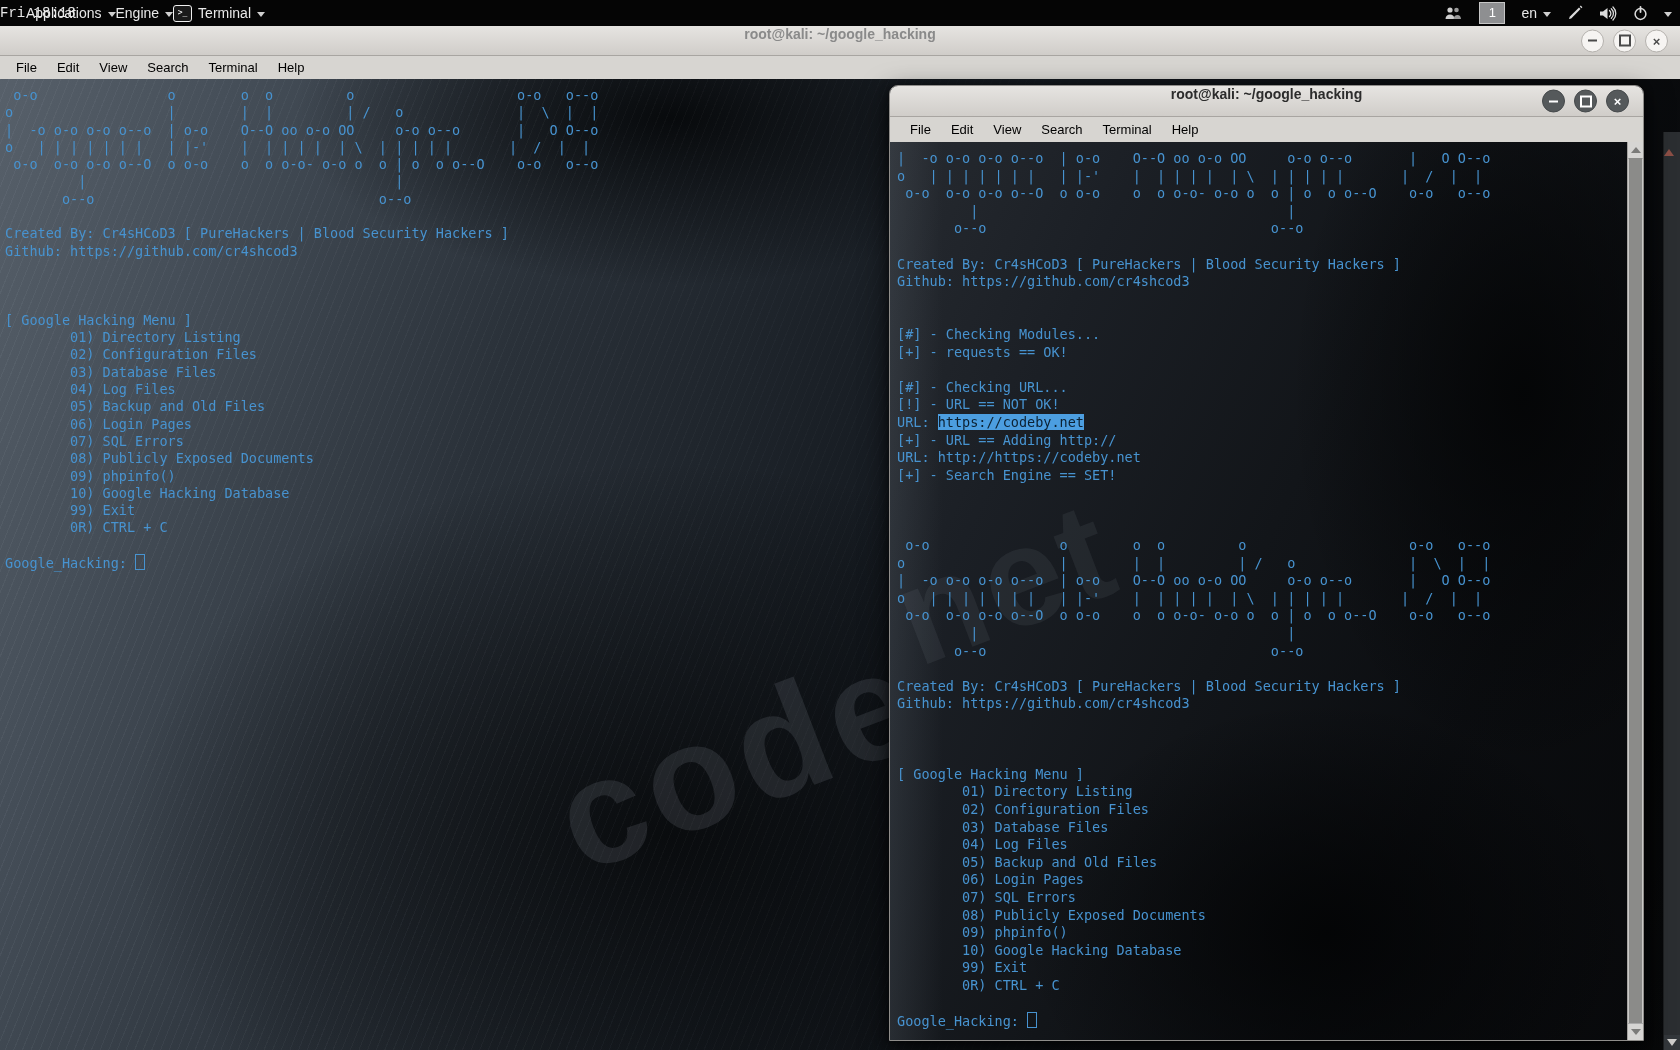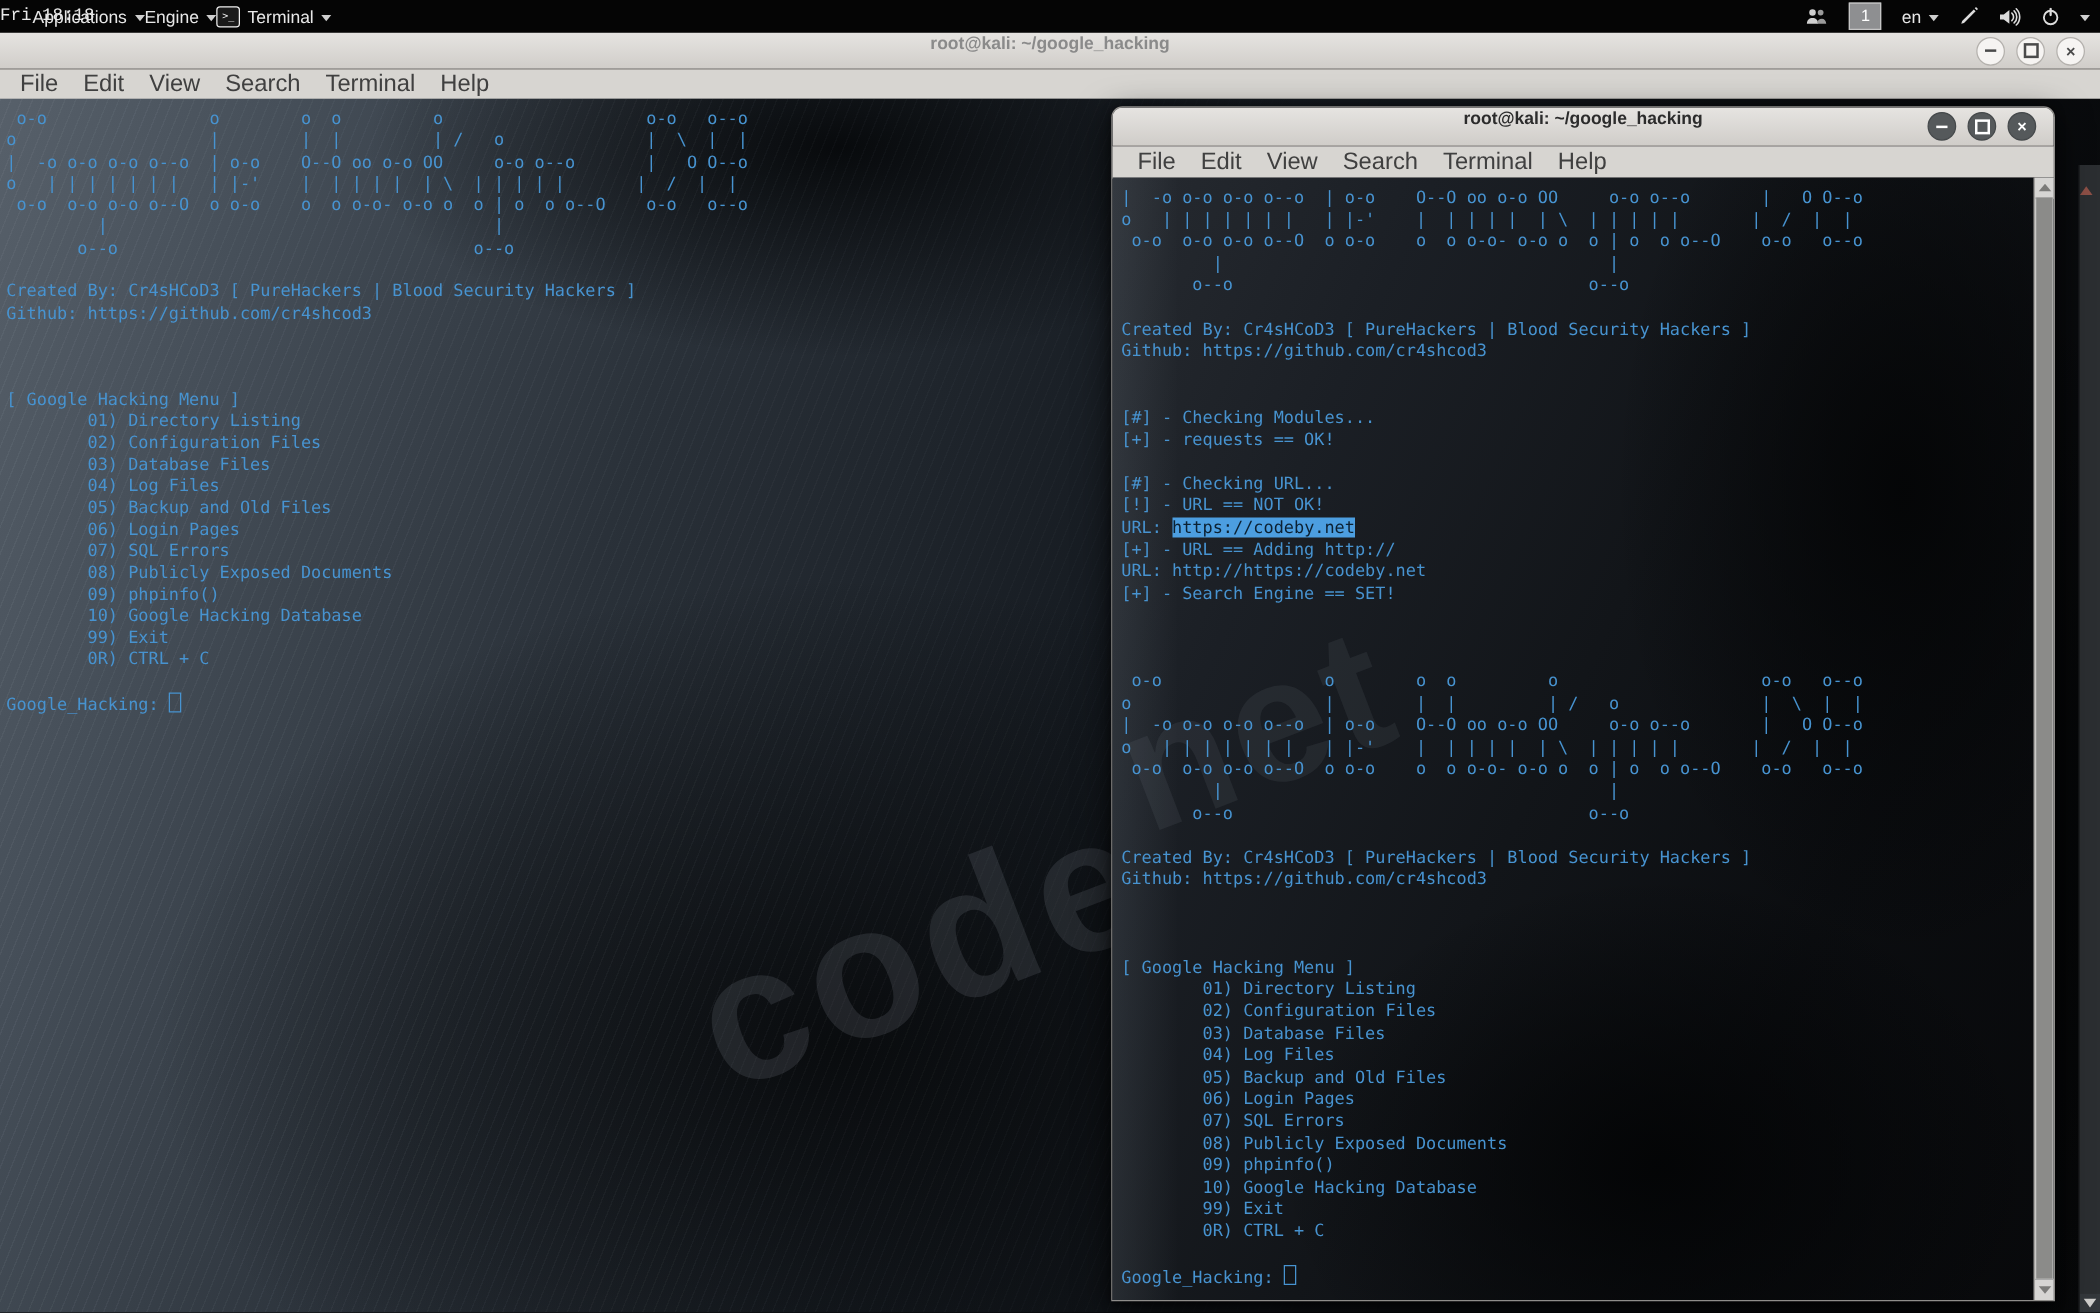--- a/index.html
+++ b/index.html
@@ -19,21 +19,21 @@
   .tb-center span{pointer-events:auto;}
   .tb-right{position:absolute;right:8px;top:0;height:26px;display:flex;align-items:center;gap:16px;}
   .ws-box{min-width:24px;height:20px;background:#8e8f91;border:1px solid #c6c6c6;color:#fff;
     text-align:center;line-height:20px;font-size:13px;}
   .icon-svg{display:block;}
 
   
   .titlebar{background:linear-gradient(#e6e4e1,#d0cdc9);border-bottom:1px solid #a8a5a1;
     position:relative;display:flex;justify-content:center;}
   .menubar{background:#d7d5d1;display:flex;align-items:center;gap:0;
-    font-size:19px;color:#404040;border-bottom:1px solid #bdbab6;text-align:right;}
+    font-size:13px;color:#000000;border-bottom:1px solid #bdbab6;text-align:right;}
   .mitem{padding:3px 10px;cursor:default;}
   .winbtns{position:absolute;top:50%;transform:translateY(-50%);display:flex;gap:9px;}
   .cbtn{width:21px;height:21px;border-radius:50%;display:flex;align-items:center;justify-content:center;}
   .cbtn.light{background:#f6f4f2;border:1px solid #b4b1ad;color:#4a4a4a;}
   .cbtn.dark{background:#55595b;border:1px solid #45494b;color:#fff;}
   .g-min{width:9px;height:2px;background:currentColor;display:block;}
   .g-max{width:8px;height:8px;border:2px solid currentColor;display:block;}
   .g-close{font-size:13px;line-height:1;font-weight:bold;}
 
   

